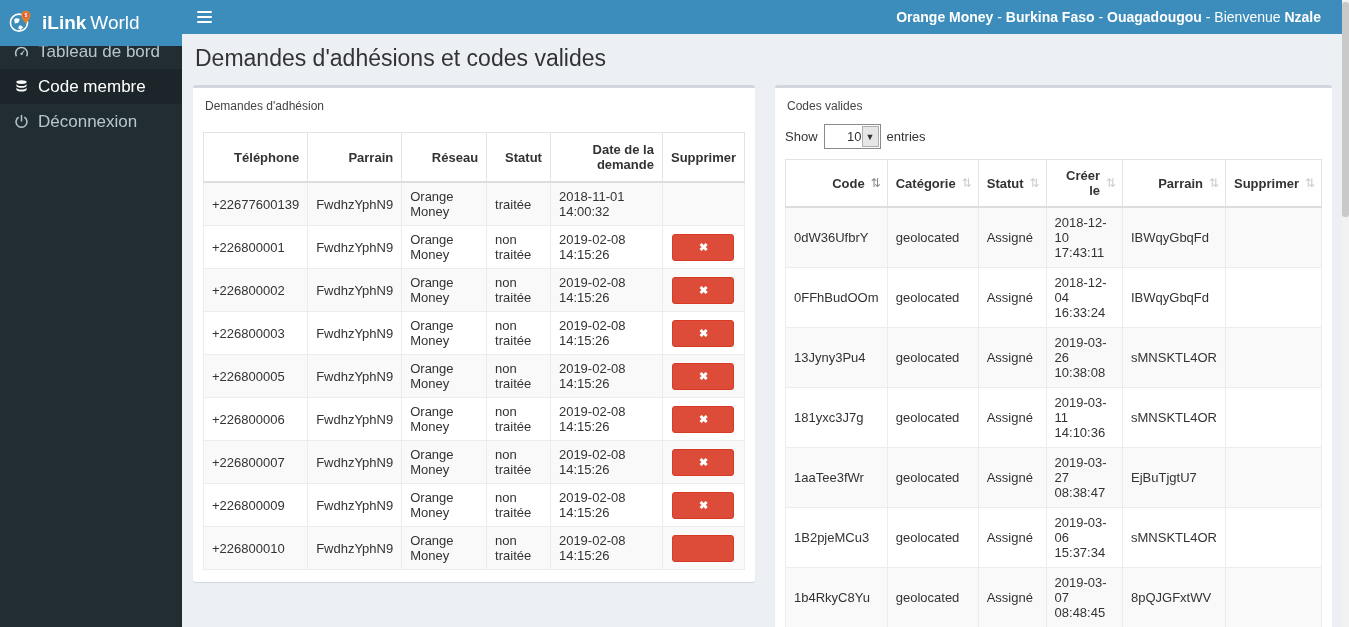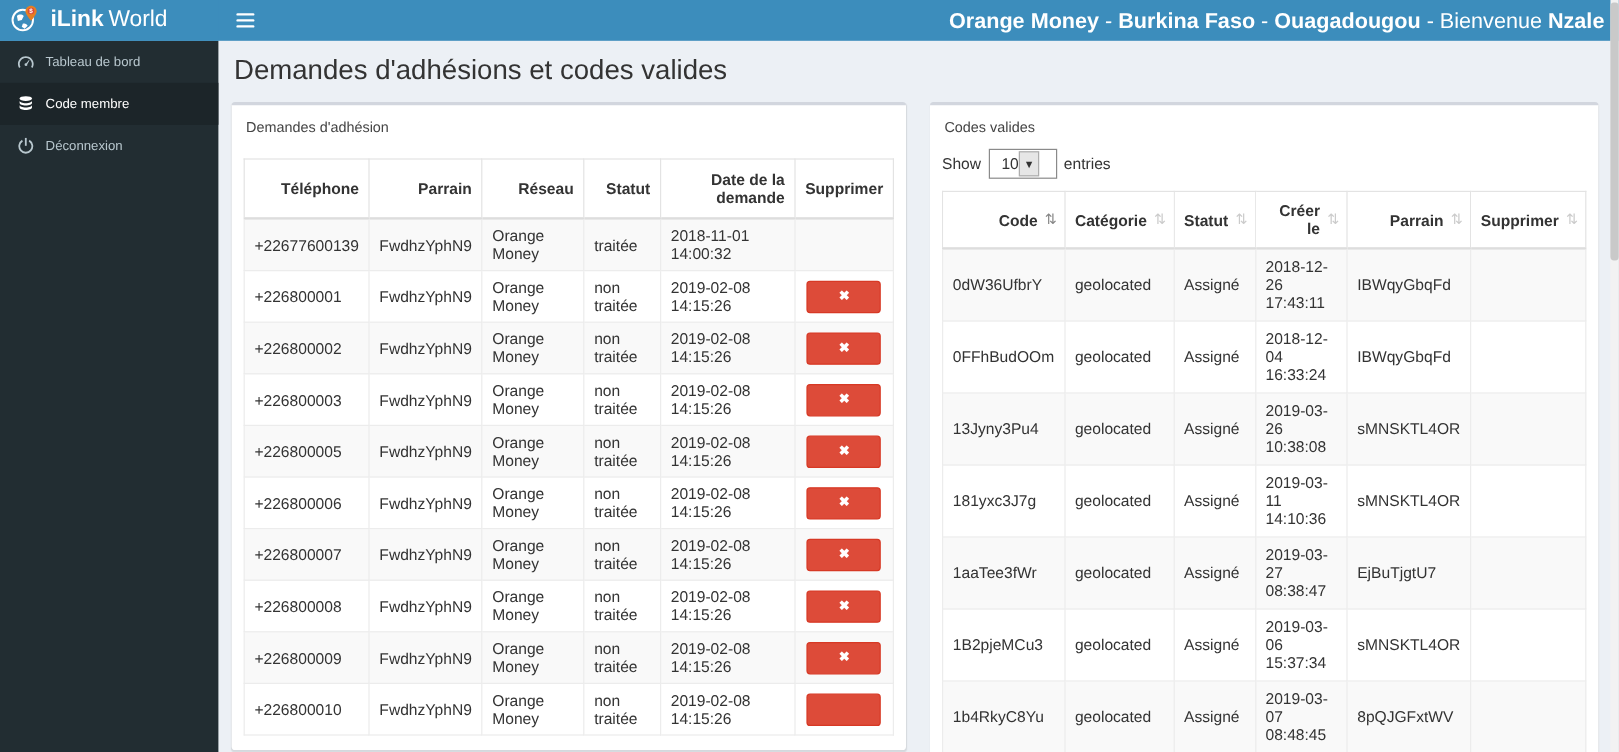--- a/index.html
+++ b/index.html
@@ -1,33 +1,33 @@
 <!DOCTYPE html>
 <html><head>
 <meta charset="utf-8">
 <style>
   * { box-sizing: border-box; margin: 0; padding: 0; }
   body { font-family: "Liberation Sans", sans-serif; background: #888; }
   .app { position: relative; width: 1349px; height: 627px; overflow: hidden; background: #ecf0f5; }
 
   
   .topbar { position: absolute; top: 0; left: 0; right: 0; height: 34px; display: flex; background: #3c8dbc; z-index: 5; }
-  .brand { width: 182px; height: 34px; background: #3c8dbc; display: flex; align-items: center; padding-left: 8px; gap: 8px; cursor: pointer; }
+  .brand { width: 182px; height: 46px; background: #3c8dbc; display: flex; align-items: center; padding-left: 8px; gap: 8px; cursor: pointer; }
   .brand-text { color: #fff; font-size: 19px; white-space: nowrap; }
   .brand-text .b { font-weight: 700; }
   .brand-text .l { font-weight: 300; margin-left: 4px; }
   .nav-rest { flex: 1; display: flex; align-items: center; justify-content: space-between; }
   .hamburger { width: 44px; height: 34px; display: flex; flex-direction: column; align-items: center; justify-content: center; gap: 3px; cursor: pointer; }
   .hamburger .bar { width: 15px; height: 2px; background: #fff; border-radius: 1px; }
-  .user-info { color: #fff; font-size: 18px; padding-right: 12px; white-space: nowrap; }
+  .user-info { color: #fff; font-size: 14px; padding-right: 28px; white-space: nowrap; }
   .user-info .b { font-weight: 700; }
 
   
   .sidebar { position: absolute; top: 34px; left: 0; bottom: 0; width: 182px; background: #222d32; z-index: 4; }
-  .side-item { height: 35px; display: flex; align-items: center; gap: 9px; padding-left: 13px; color: #b8c7ce; font-size: 11px; cursor: pointer; }
+  .side-item { height: 35px; display: flex; align-items: center; gap: 9px; padding-left: 13px; color: #b8c7ce; font-size: 17px; cursor: pointer; }
   .side-item.active { background: #1c2529; color: #fff; }
   .side-icon { width: 16px; display: inline-flex; justify-content: center; }
   .side-icon svg { display: block; }
 
   
   .main { margin-left: 182px; padding: 34px 16px 0 11px; }
   .page-title { font-size: 23px; font-weight: 400; color: #333; margin: 11px 0 13px 2px; }
   .panels { display: flex; gap: 20px; align-items: flex-start; }
   .panel { background: #fff; border-radius: 3px; border-top: 3px solid #d2d6de; box-shadow: 0 1px 1px rgba(0,0,0,.1); }
   .panel-left { width: 562px; }
@@ -51,21 +51,21 @@
   .codes-table td { padding: 7px 8px; }
   .codes-table th:nth-child(1){width:103px} .codes-table th:nth-child(2){width:84px}
   .codes-table th:nth-child(3){width:68px} .codes-table th:nth-child(4){width:130px}
   .codes-table th:nth-child(5){width:90px}
   .sort-icon { position: absolute; right: 6px; top: 50%; transform: translateY(-50%); font-size: 12px; color: #cbcbcb; font-weight: 400; }
   th.sorted .sort-icon { color: #868686; }
 
   
   .controls { display: flex; justify-content: space-between; align-items: center; padding: 2px 10px 10px 10px; font-size: 13px; color: #333; }
   .ctrl-left, .ctrl-right { display: flex; align-items: center; gap: 6px; }
-  .select-box { display: inline-flex; align-items: center; justify-content: flex-start; width: 57px; height: 25px; border: 1px solid #8a8a8a; background: #fff; cursor: pointer; padding-left: 10px; }
+  .select-box { display: inline-flex; align-items: center; justify-content: flex-end; width: 57px; height: 25px; border: 1px solid #8a8a8a; background: #fff; cursor: pointer; padding-left: 10px; }
   .select-chev { width: 17px; height: 21px; margin-right: 1px; background: #e6e6e6; border: 1px solid #adadad; display: flex; align-items: center; justify-content: center; font-size: 9px; color: #333; }
   .search-input { width: 150px; height: 25px; border: 1px solid #999; padding: 2px 6px; font-size: 13px; font-family: inherit; background: #fff; }
 
   
   .scrollbar-track { position: absolute; top: 0; right: 0; width: 7px; height: 100%; background: #f2f2f2; z-index: 9; }
   .scrollbar-thumb { position: absolute; top: 2px; right: 0; width: 7px; height: 215px; background: #c9c9c9; border-radius: 3px; }
 </style>
 </head>
 <body>
 
@@ -212,30 +212,20 @@
     <td>+226800007</td>
     <td>FwdhzYphN9</td>
     <td>Orange Money</td>
     <td>non traitée</td>
     <td>2019-02-08 14:15:26</td>
     <td class="cell-action">
       <button class="btn-delete"><span>✖</span></button>
     </td>
   </tr>
                 <tr>
-    <td>+226800008</td>
-    <td>FwdhzYphN9</td>
-    <td>Orange Money</td>
-    <td>non traitée</td>
-    <td>2019-02-08 14:15:26</td>
-    <td class="cell-action">
-      <button class="btn-delete"><span>✖</span></button>
-    </td>
-  </tr>
-                <tr>
     <td>+226800009</td>
     <td>FwdhzYphN9</td>
     <td>Orange Money</td>
     <td>non traitée</td>
     <td>2019-02-08 14:15:26</td>
     <td class="cell-action">
       <button class="btn-delete"><span>✖</span></button>
     </td>
   </tr>
                 <tr>
@@ -293,21 +283,21 @@
     <span class="th-label">Supprimer</span>
     <span class="sort-icon">⇅</span>
   </th>
                 </tr>
               </thead>
             <tbody>
                 <tr>
     <td>0dW36UfbrY</td>
     <td>geolocated</td>
     <td>Assigné</td>
-    <td>2018-12-26 17:43:11</td>
+    <td>2018-12-10 17:43:11</td>
     <td>IBWqyGbqFd</td>
     <td></td>
   </tr>
                 <tr>
     <td>0FFhBudOOm</td>
     <td>geolocated</td>
     <td>Assigné</td>
     <td>2018-12-04 16:33:24</td>
     <td>IBWqyGbqFd</td>
     <td></td>

